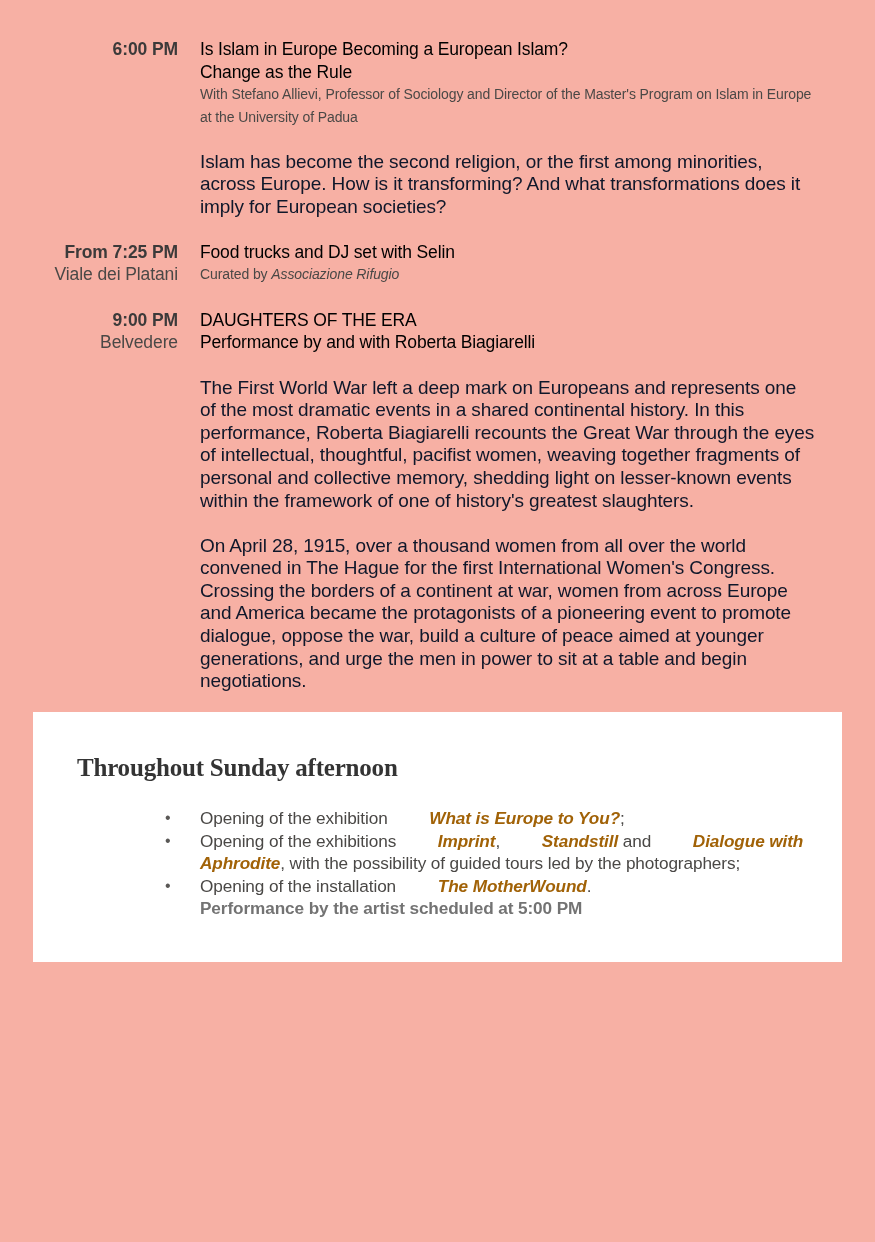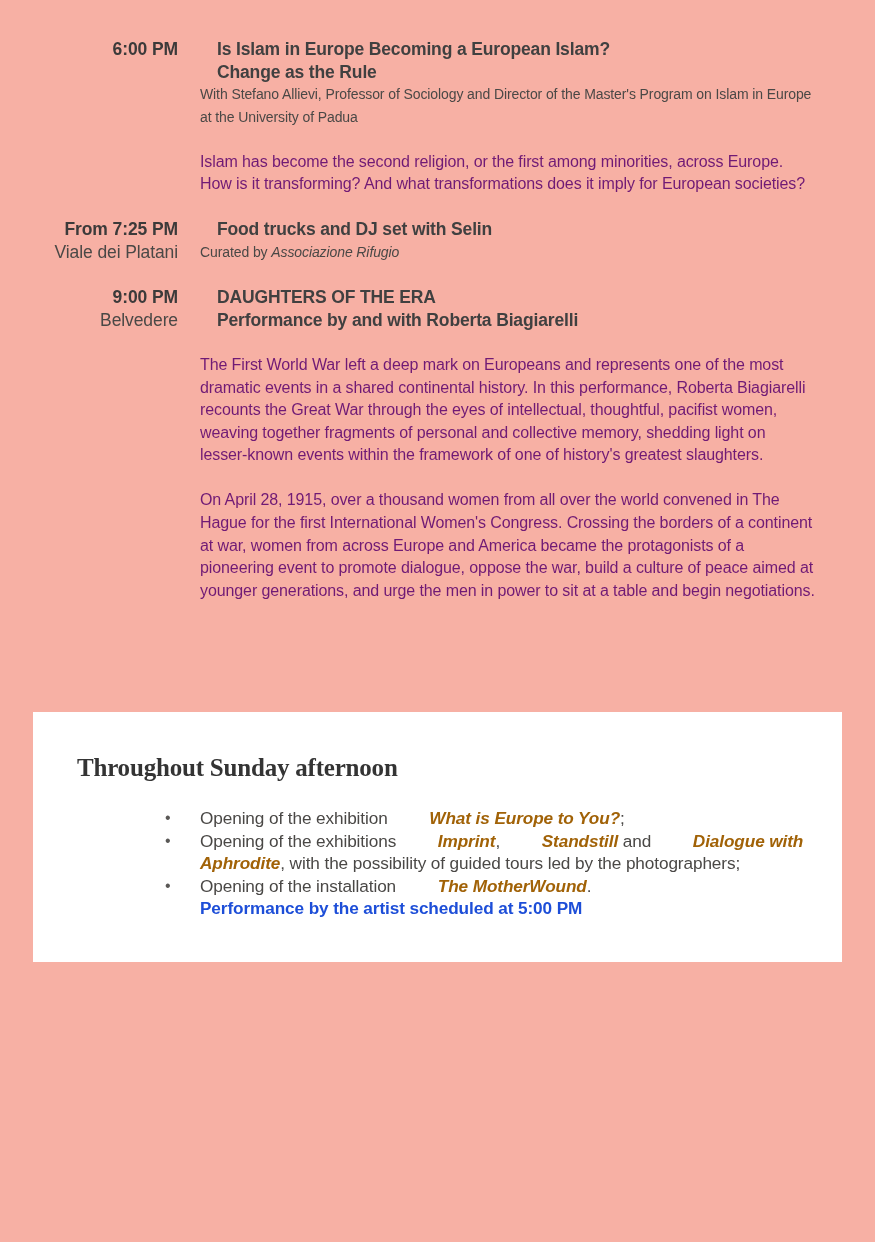--- a/index.html
+++ b/index.html
@@ -54,39 +54,38 @@
   }
   .body-col {
     flex: 1 1 auto;
     padding-left: 22px;
     padding-right: 60px;
     box-sizing: border-box;
   }
 
   .ev-title {
     font-size: 17.5px;
-    font-weight: bold;
+    font-weight: normal;
     line-height: 22.6px;
     letter-spacing: -0.15px;
-    color: #404040;
-    margin-left: 17px;
+    color: #000000;
   }
   .ev-sub {
     font-size: 14px;
     font-weight: normal;
     line-height: 22.6px;
     letter-spacing: -0.1px;
     color: #4a4846;
   }
   .ev-para {
-    font-size: 16px;
-    font-weight: normal;
-    line-height: 22.6px;
-    letter-spacing: -0.1px;
-    color: #701a75;
+    font-size: 19px;
+    font-weight: normal;
+    line-height: 22.6px;
+    letter-spacing: -0.1px;
+    color: #0f172a;
     margin-top: 22.5px;
   }
 
   .gap-22 { height: 22px; }
   .gap-23 { height: 23px; }
 
   em.it {
     font-style: italic;
   }
 
@@ -138,21 +137,21 @@
   }
   .bullet-text b {
     font-weight: bold;
     font-style: italic;
     color: #a16207;
     margin-left: 37px;
   }
   .bullet-note {
     font-weight: bold;
     font-style: normal;
-    color: #1d4ed8;
+    color: #737373;
   }
 </style>
 </head>
 <body>
 
 <div class="page">
 
   <div class="schedule">
 
     <div class="row">

